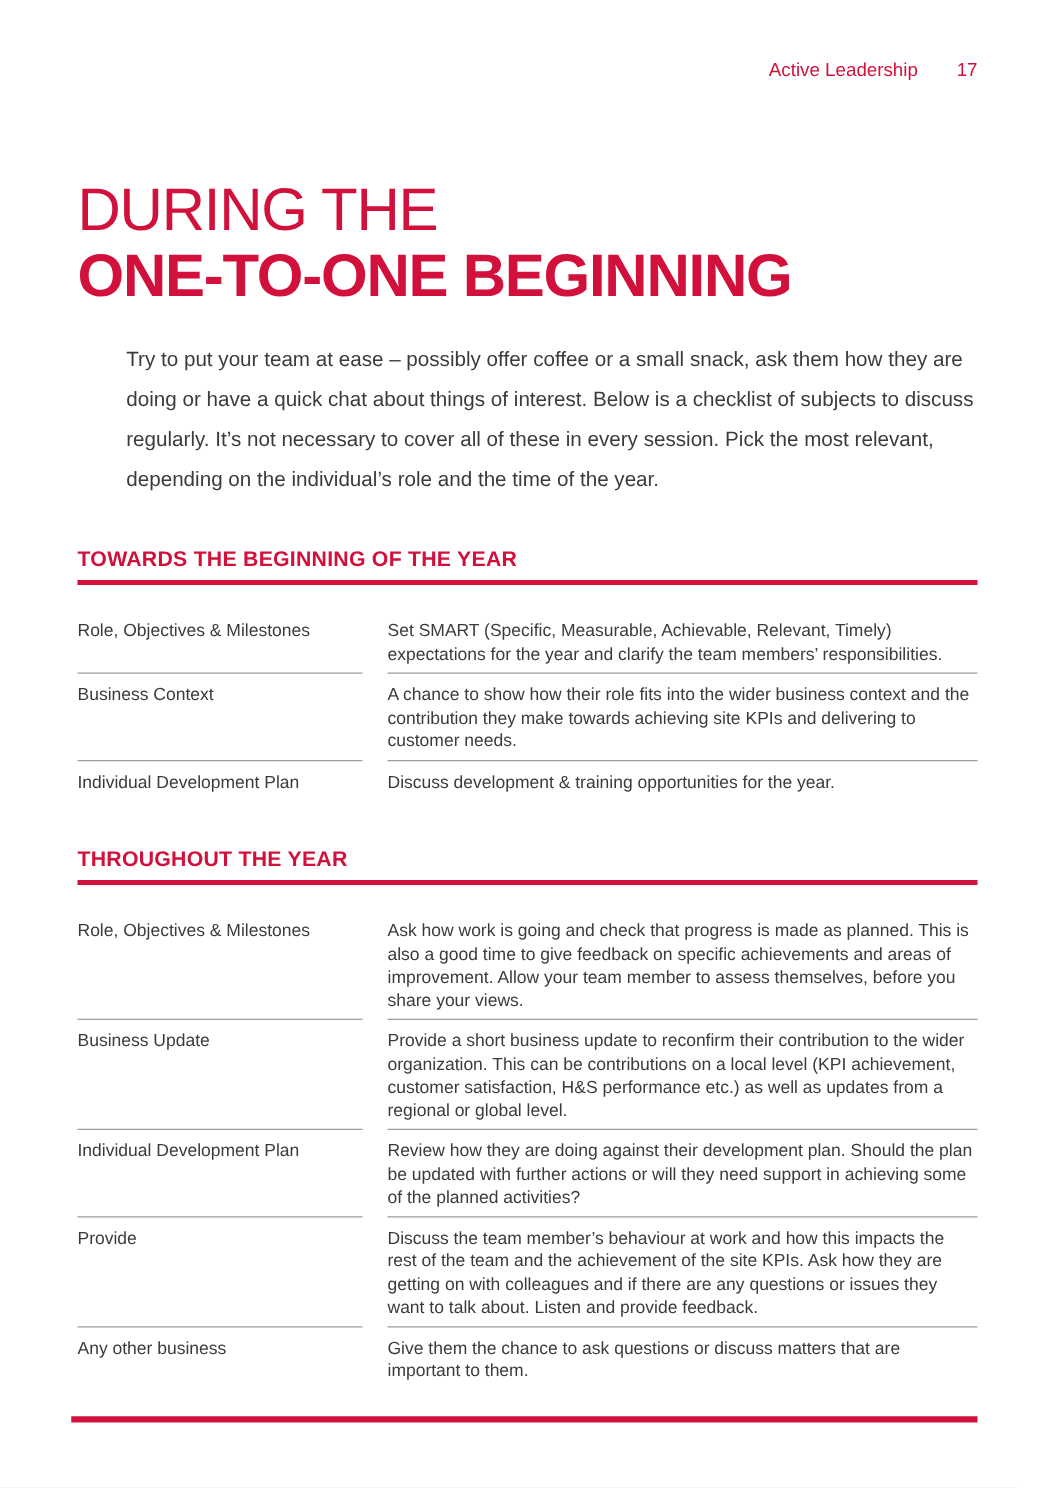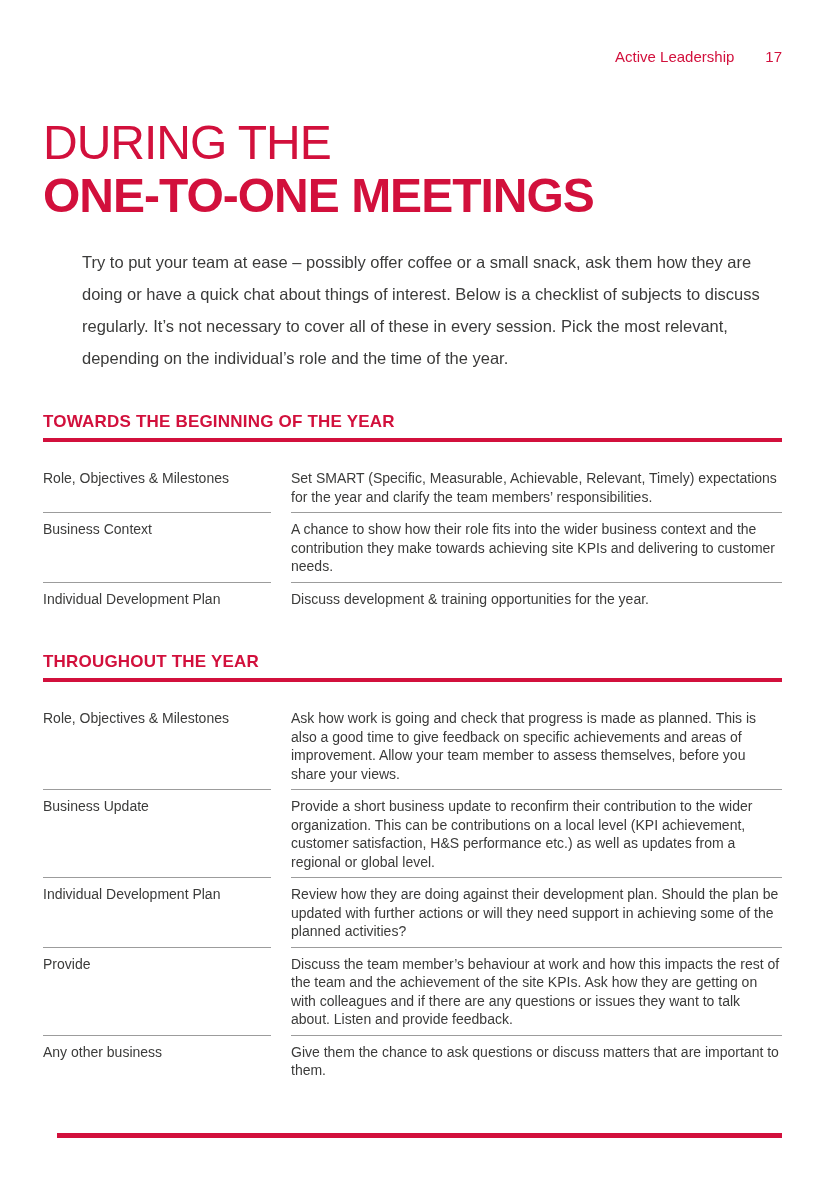--- a/index.html
+++ b/index.html
@@ -9,34 +9,34 @@
     --paper:#ffffff;
   }
   *{margin:0;padding:0;box-sizing:border-box;}
   html,body{background:#e9e9e9;}
   body{font-family:"Liberation Sans","DejaVu Sans",sans-serif;}
   .page{
     position:relative;
     width:839px;height:1190px;
     margin:0 auto;
     background:var(--paper);
-    padding:48px 57px 0 43px;
+    padding:48px 57px 0 62px;
     overflow:hidden;
   }
   .page-header{
     display:flex;
     justify-content:flex-end;
     align-items:baseline;
     gap:31px;
     color:var(--red);
     font-size:15px;
     line-height:18px;
   }
   .doc-title{
-    margin-top:50px;
+    margin-top:76px;
     color:var(--red);
     font-size:48px;
     line-height:53px;
     letter-spacing:-1px;
   }
   .doc-title .t1{display:block;font-weight:400;}
   .doc-title .t2{display:block;font-weight:700;}
   .intro{
     margin-top:24px;
     color:var(--body);
@@ -88,21 +88,21 @@
 
 <div class="page">
 
   <header class="page-header">
     <span>Active Leadership</span>
     <span>17</span>
   </header>
 
   <h1 class="doc-title">
     <span class="t1">DURING THE</span>
-    <span class="t2">ONE-TO-ONE MEETINGS</span>
+    <span class="t2">ONE-TO-ONE BEGINNING</span>
   </h1>
 
   <p class="intro">Try to put your team at ease – possibly offer coffee or a small snack, ask them how they are doing or have a quick chat about things of interest. Below is a checklist of subjects to discuss regularly. It’s not necessary to cover all of these in every session. Pick the most relevant, depending on the individual’s role and the time of the year.</p>
 
   <div id="sections">
   <section class="topic-section">
     <h2 class="section-heading">TOWARDS THE BEGINNING OF THE YEAR</h2>
     <div class="section-rule"></div>
     <div class="rows">
   <div class="row">

